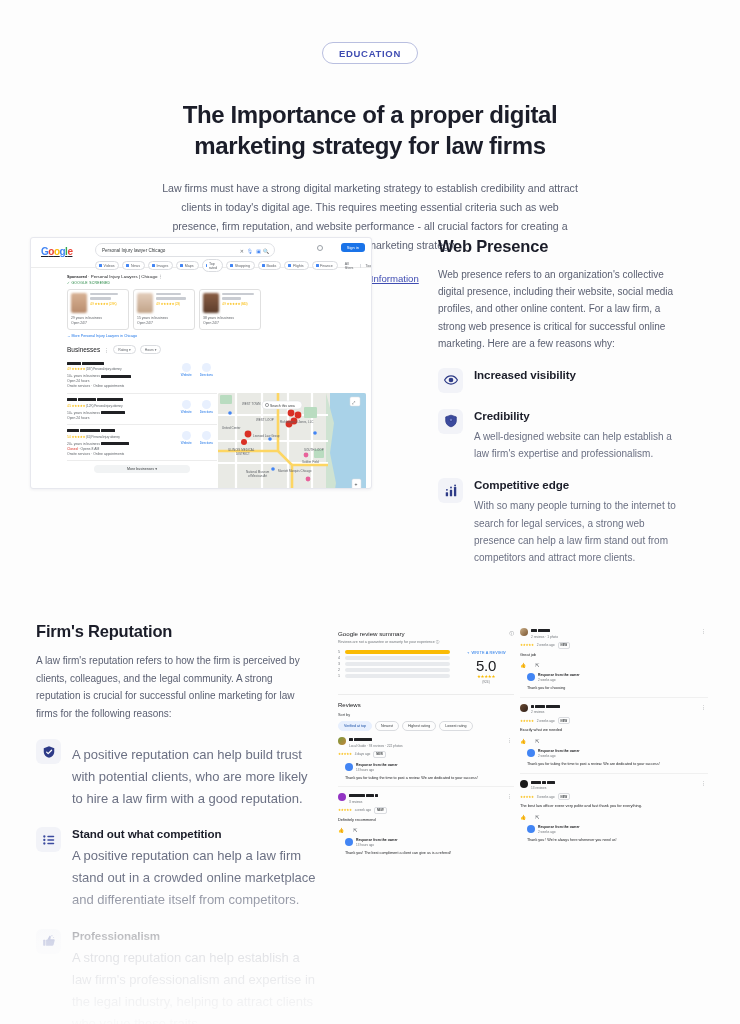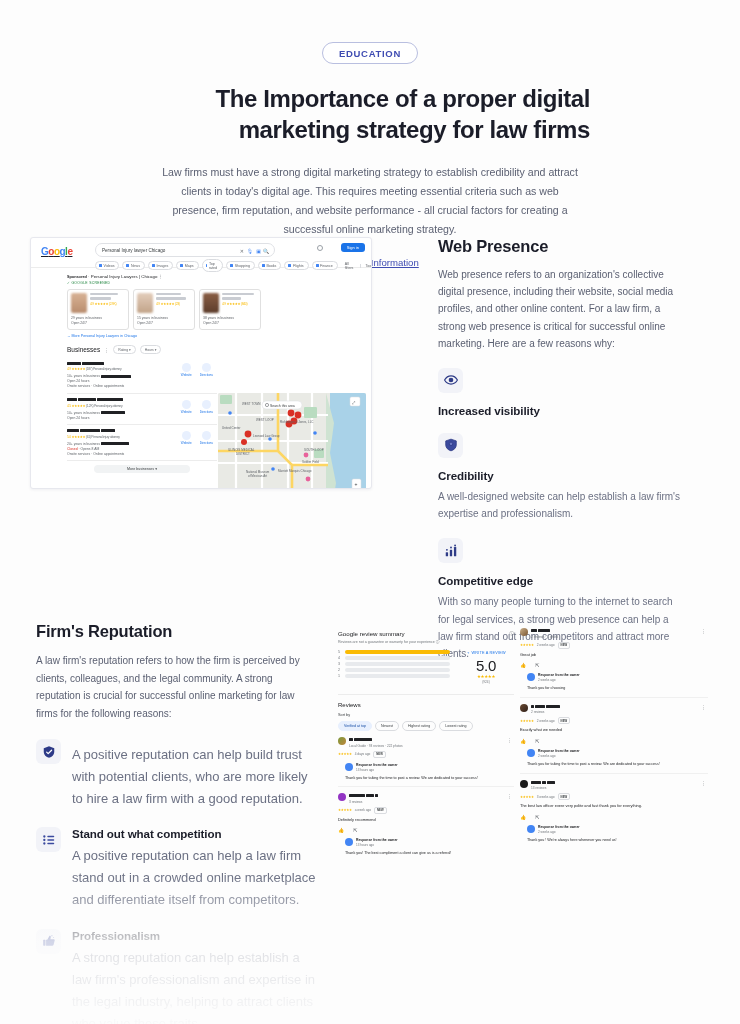--- a/index.html
+++ b/index.html
@@ -19,28 +19,27 @@
     border: 1px solid #b9bfe0;
     border-radius: 20px;
     padding: 5px 16px 4px;
     font-size: 9.5px;
     font-weight: bold;
     letter-spacing: .7px;
     color: #3f4cb2;
     background: #ffffff;
   }
   .hero h1 {
-    margin: 20px auto 0;
+    margin: 36px auto 0;
     width: 440px;
     font-size: 24px;
     line-height: 1.28;
     font-weight: bold;
     letter-spacing: -.4px;
     color: #1b1d29;
-    text-align: right;
   }
   .hero p.lede {
     margin: 18px auto 0;
     width: 420px;
     font-size: 10.6px;
     line-height: 1.78;
     color: #5b6072;
   }
   .showless {
     display: inline-block;
@@ -117,21 +116,21 @@
 
   .gmap {
     position: absolute; right: 5px; top: 125px; width: 148px; height: 116px;
     border-radius: 2px; overflow: hidden;
     background: #e8eae6;
   }
 
   .col-right { position: absolute; left: 438px; top: 5px; width: 248px; }
   .col-right h2 { font-size: 16.5px; font-weight: bold; letter-spacing: -.2px; }
   .col-right .intro { margin-top: 10px; font-size: 10px; line-height: 1.72; color: #5b6072; }
-  .feat { display: flex; gap: 11px; margin-top: 16px; flex-direction: column; }
+  .feat { display: flex; gap: 11px; margin-top: 16px; }
   .ibox {
     width: 25px; height: 25px; flex: 0 0 25px;
     background: #f2f3f8; border-radius: 6px;
     display: flex; align-items: center; justify-content: center;
   }
   .feat h3 { font-size: 11.6px; font-weight: bold; letter-spacing: -.1px; }
   .feat p { margin-top: 6px; font-size: 10px; line-height: 1.72; color: #6b7083; }
 
   
   .sec2 { position: absolute; left: 0; top: 612px; width: 740px; height: 412px; }

